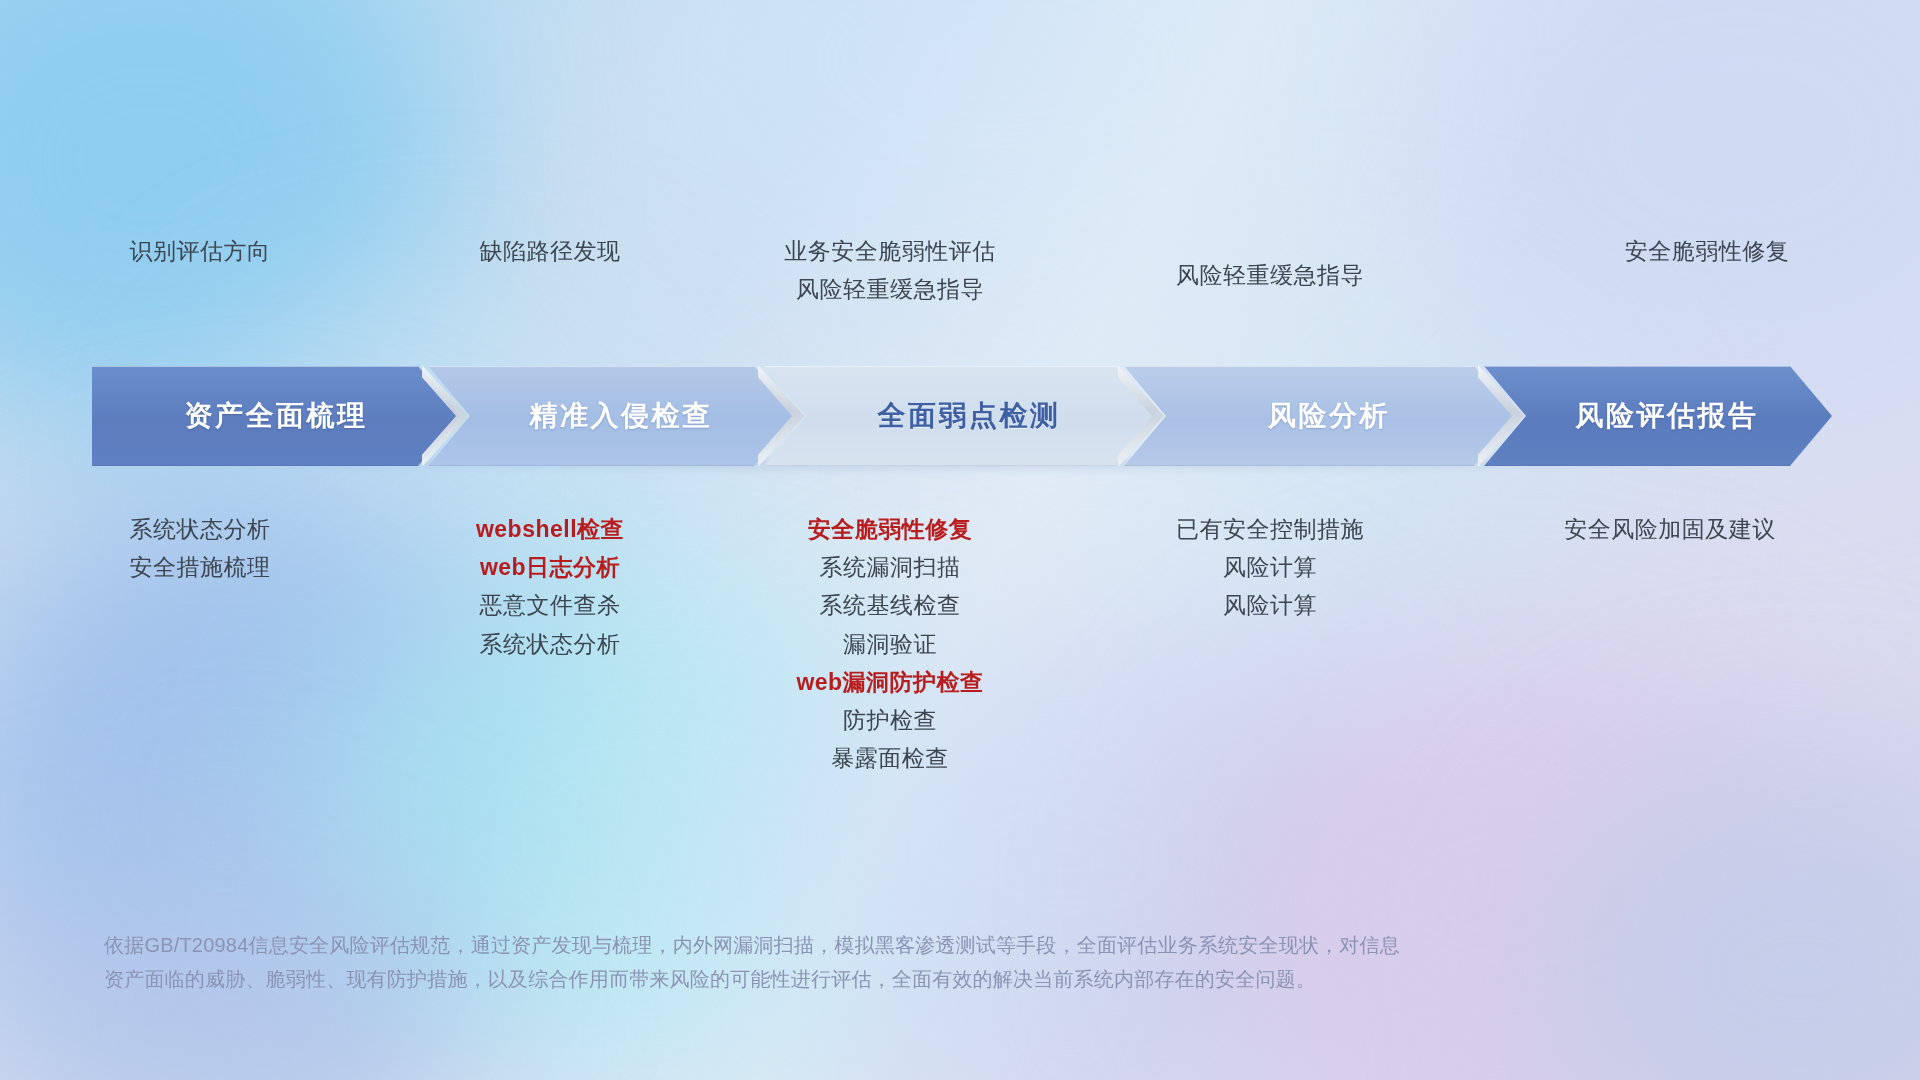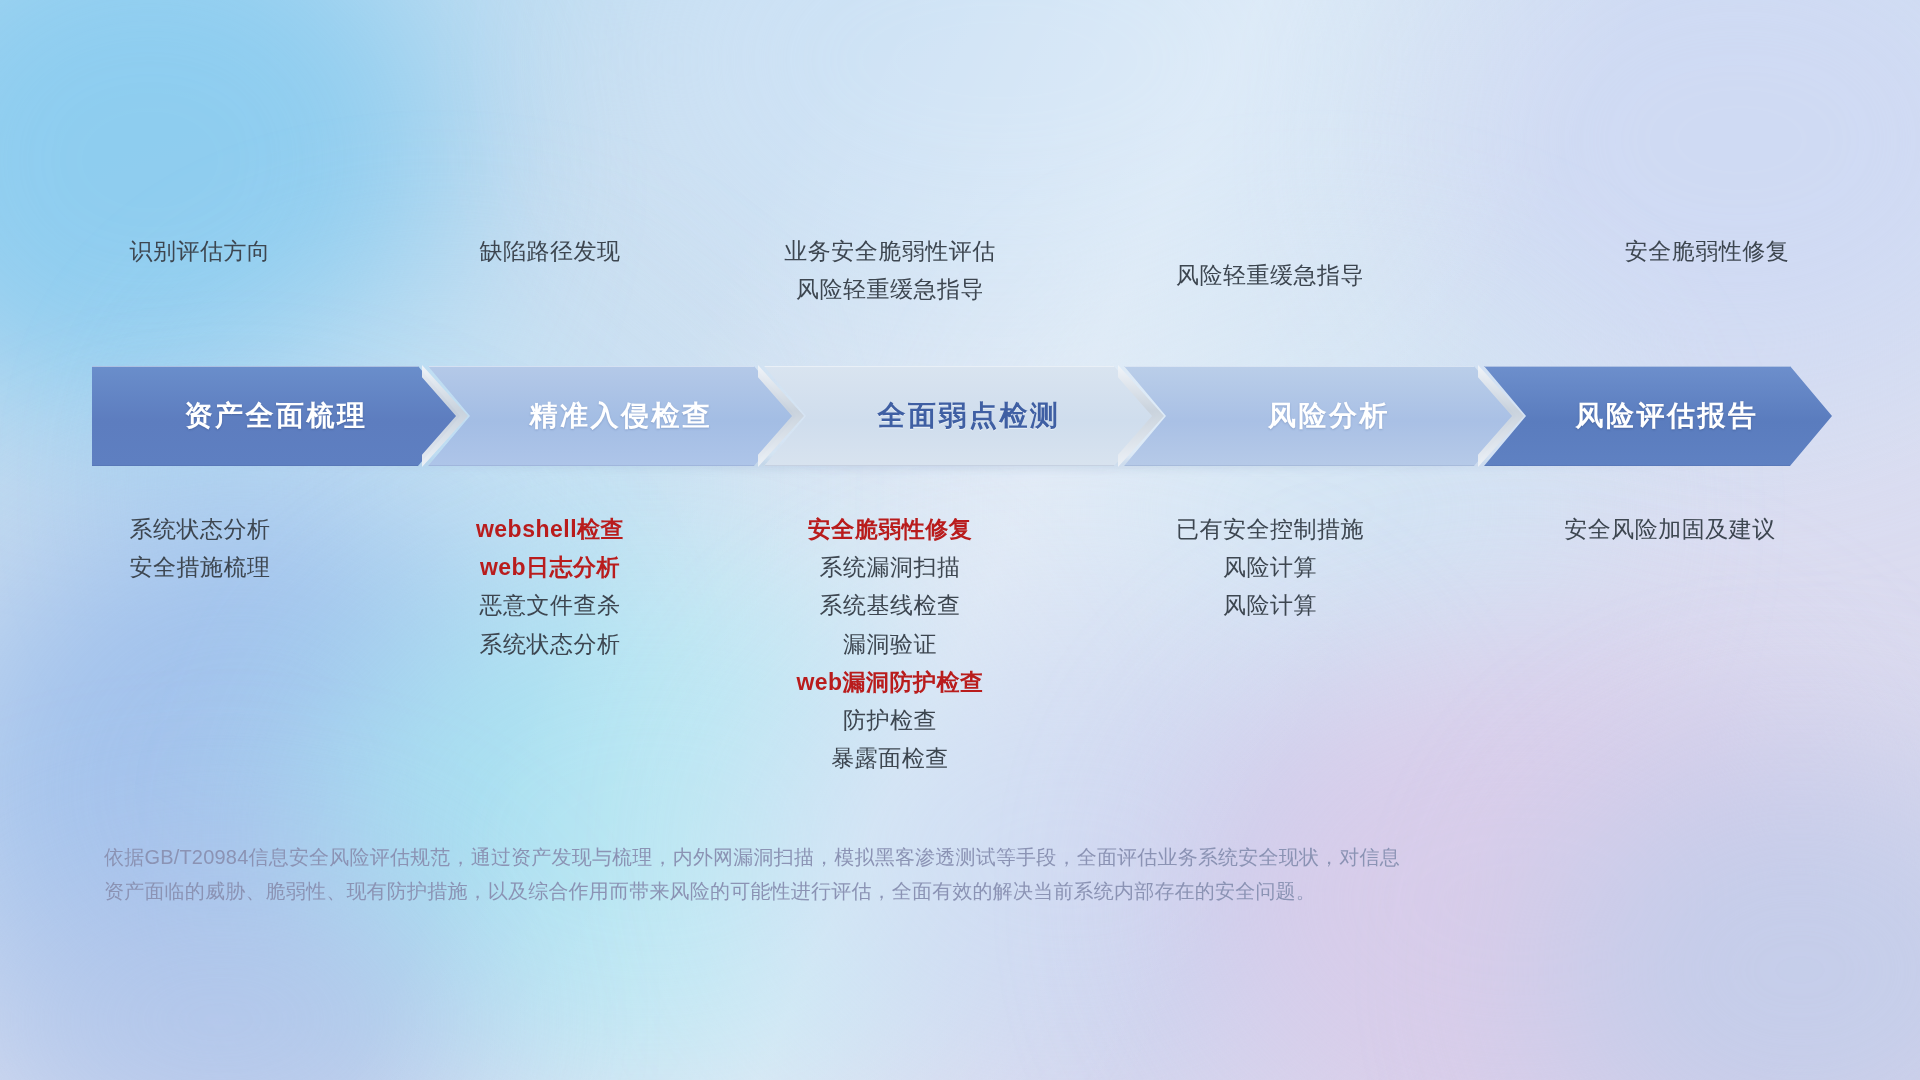--- a/index.html
+++ b/index.html
@@ -116,21 +116,21 @@
 
   
   #band-shadow {
     position:absolute; left:100px; top:460px; width:1724px; height:14px;
     background:radial-gradient(ellipse at 50% 0%, rgba(90,120,170,.22), rgba(90,120,170,0) 70%);
     filter:blur(3px);
   }
 
   
   #footer {
-    position:absolute; left:104px; top:840px; width:1560px;
+    position:absolute; left:104px; top:928px; width:1560px;
     font-size:20px; line-height:1.72; color:#8b93b4; letter-spacing:.2px;
   }
   #footer .p { display:block; }
 </style>
 </head>
 <body>
 
 <div id="bg">
   <div class="layer base"></div>
   <div class="blob b1"></div>

